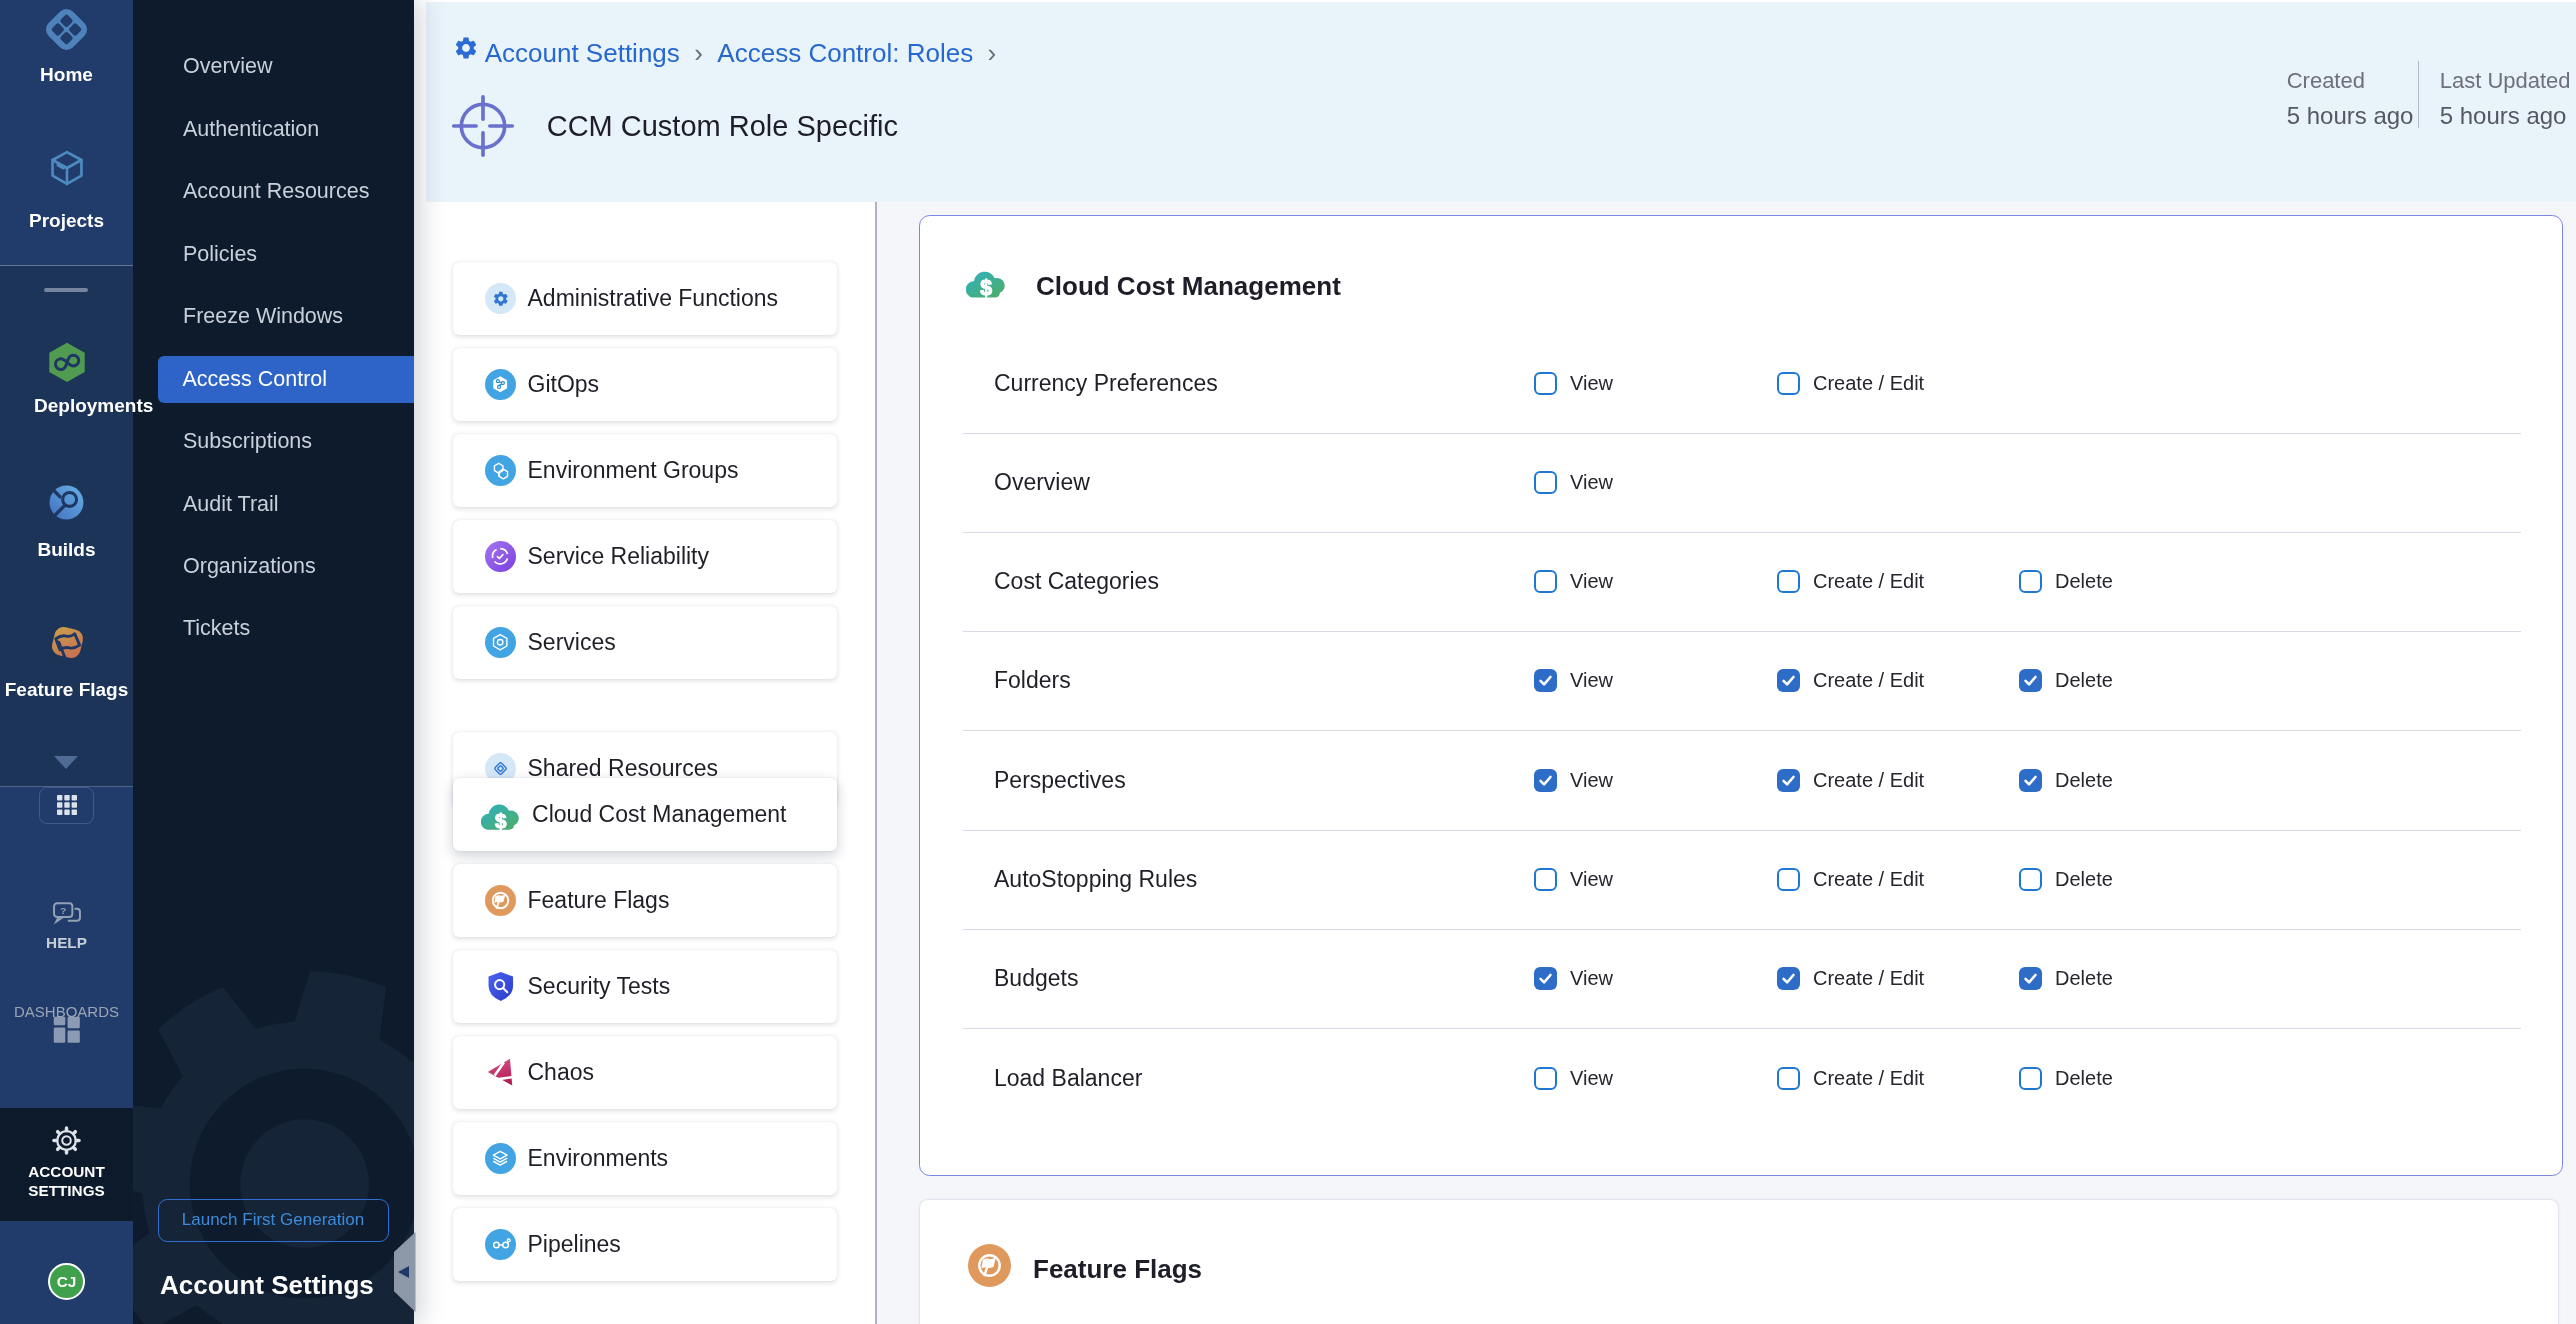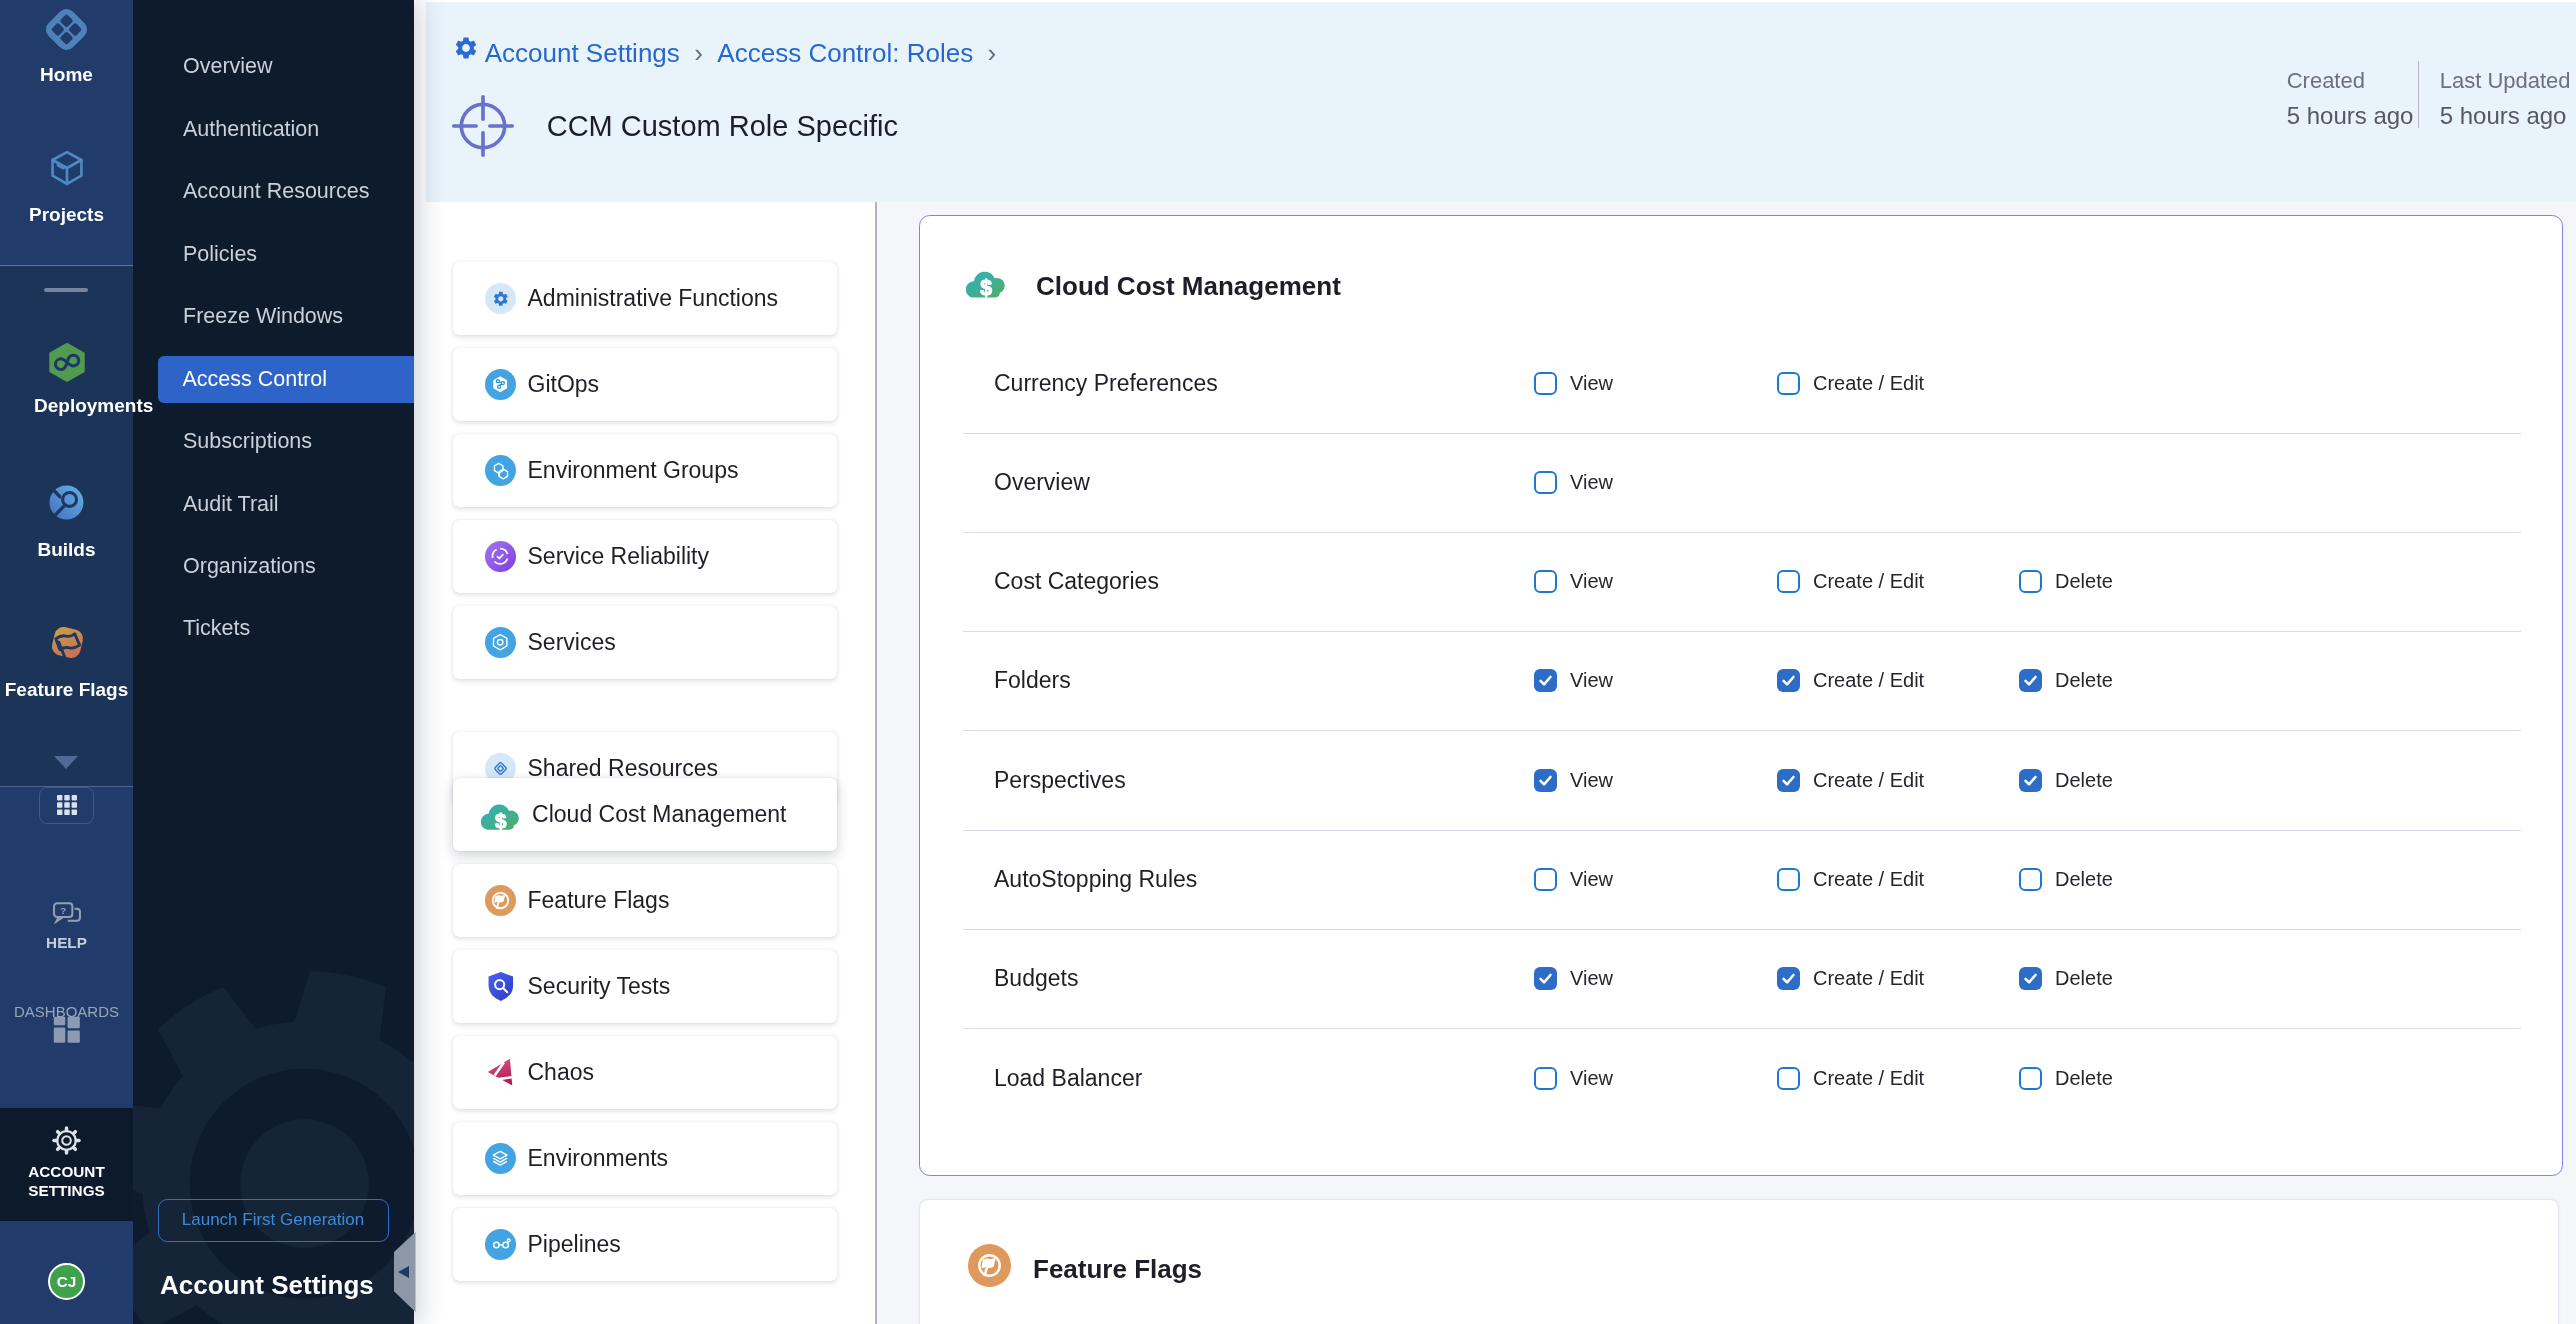--- a/index.html
+++ b/index.html
@@ -60,21 +60,21 @@
     </g>
   </svg>
   <div class="n1item" style="top:64px;">Home</div>
 
   <svg class="abs" style="left:48px;top:149px;" width="38" height="38" viewBox="0 0 50 50" fill="none" stroke="#4d8ac2" stroke-width="3.5" stroke-linejoin="round" stroke-linecap="round">
     <path d="M25 4 L44 14.5 V35 L25 46 L6 35 V14.5 Z"></path>
     <path d="M6 14.5 L25 25 L44 14.5"></path>
     <path d="M25 25 V46"></path>
     <path d="M13 21.5 l7.5 3.8"></path>
   </svg>
-  <div class="n1item" style="top:204px;">Projects</div>
+  <div class="n1item" style="top:210px;">Projects</div>
 
   <div class="abs" style="left:44px;top:288px;width:44px;height:3.8px;border-radius:2.3px;background:#76859f;"></div>
 
   <svg class="abs" style="left:47px;top:342px;" width="40" height="40" viewBox="0 0 52 52">
     <path d="M26 1 L49 14 V39 L26 52 L3 39 V14 Z" fill="#519b51"></path>
     <g transform="rotate(-16 26 26)">
     <path d="M18 33.5 c-4.3 0 -7.5 -3.1 -7.5 -7 s3.2 -7 7.5 -7 c7.5 0 8.5 14 16 14 c4.3 0 7.5 -3.1 7.5 -7 s-3.2 -7 -7.5 -7 c-7.5 0 -8.5 14 -16 14 z" fill="none" stroke="#1e3764" stroke-width="4"></path>
     </g>
   </svg>
   <div class="n1item" style="top:395px;padding-left:34px;">Deployments</div>

